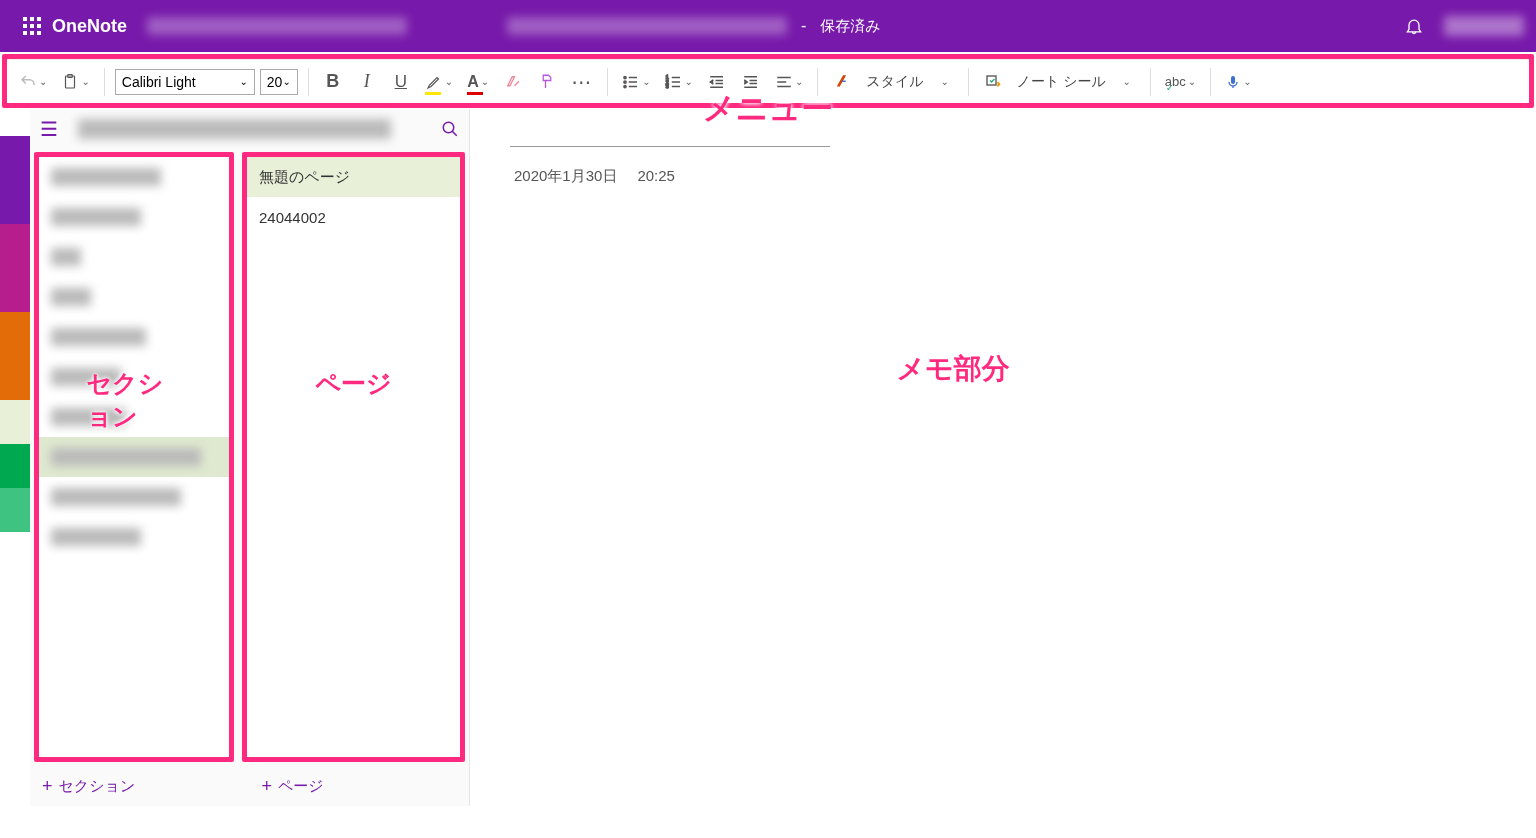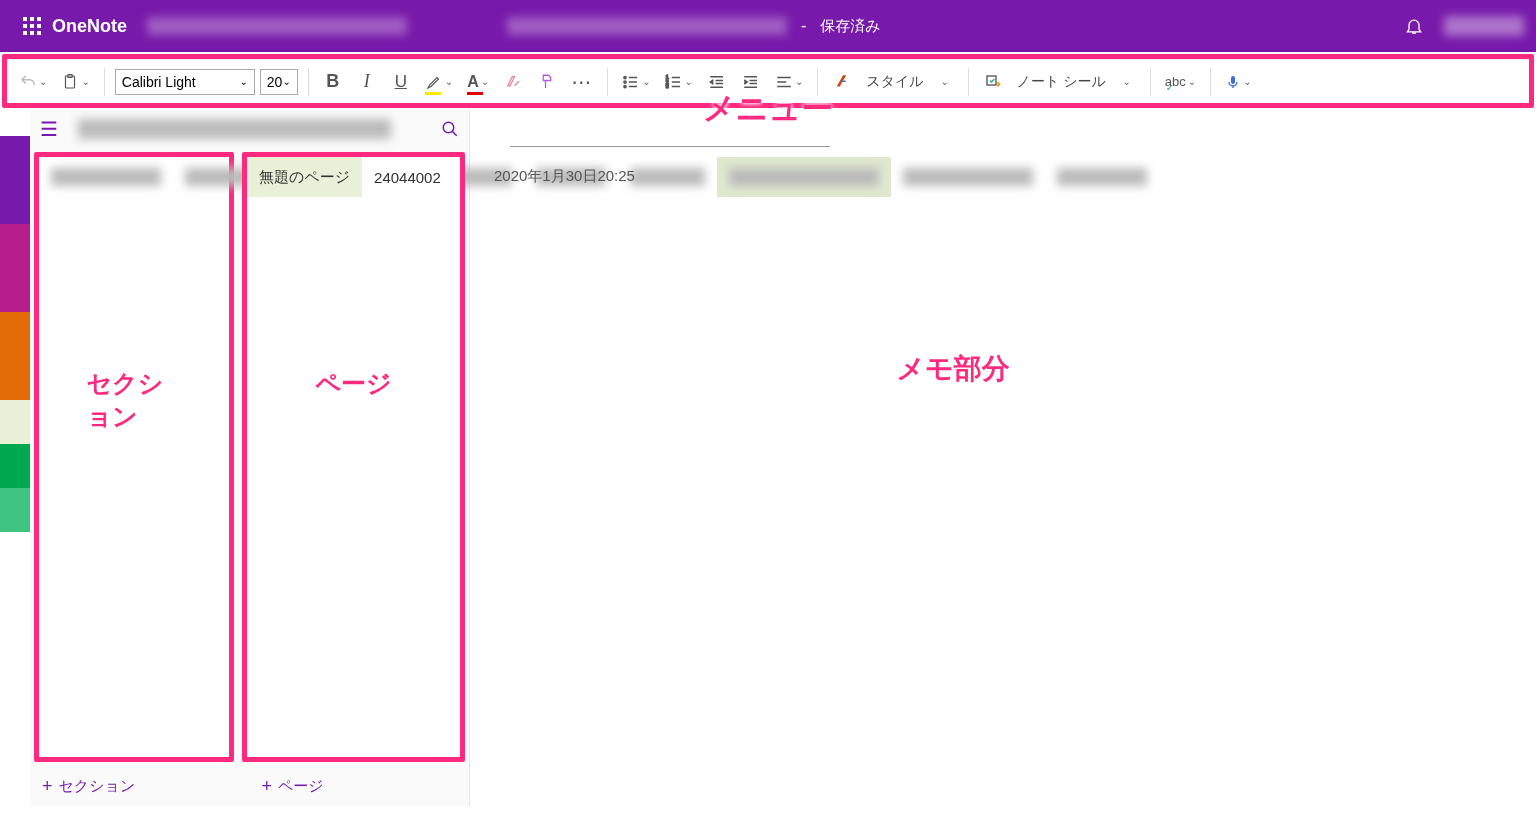--- a/index.html
+++ b/index.html
@@ -44,35 +44,35 @@
 .colorstrip .c { flex: 0 0 44px; }
 .colorstrip .c:first-child { flex: 0 0 26px; }
 
 .nav { width: 440px; display: flex; flex-direction: column; border-right: 1px solid #e5e5e5; background: #fafafa; }
 .nav-header { height: 38px; display: flex; align-items: center; padding: 0 10px; gap: 10px; }
 .nav-header .hamb { color: #7719aa; font-size: 20px; cursor: pointer; }
 .nav-header .title-blur { flex: 1; filter: blur(5px); background: #bbb; height: 20px; margin: 0 40px 0 10px; }
 .nav-header .search { color: #7719aa; font-size: 20px; cursor: pointer; }
 
 .panels { flex: 1; display: flex; gap: 8px; padding: 4px; }
-.panel { border: 5px solid #ff2a7f; border-radius: 2px; position: relative; background: #fff; display: flex; flex-direction: row; }
+.panel { border: 5px solid #ff2a7f; border-radius: 2px; position: relative; background: #fff; display: flex; flex-direction: column; }
 .panel.sections { width: 200px; }
 .panel.pages { flex: 1; }
 .panel .item { height: 40px; display: flex; align-items: center; padding: 0 12px; font-size: 15px; color: #333; cursor: pointer; }
 .panel .item.sel { background: #e8f0d8; }
 .panel .item.selhl { background: #dfe9cf; }
 .panel .sec-blur { filter: blur(5px); background: #bbb; height: 18px; display: inline-block; }
 .panel .annot { position: absolute; left: 50%; transform: translateX(-50%); top: 210px; font-size: 25px; font-weight: 800; color: #ff2a7f; text-shadow: 0 0 4px #fff,0 0 4px #fff; pointer-events: none; }
 
 .nav-footer { display: flex; height: 40px; font-size: 15px; color: #7719aa; }
 .nav-footer .add { flex: 1; display: flex; align-items: center; padding: 0 12px; cursor: pointer; }
 .nav-footer .add::before { content: "+"; margin-right: 6px; font-size: 18px; }
 
 .content { flex: 1; padding: 30px 20px; position: relative; }
-.content .date-row { margin-left: 4px; margin-top: 20px; display: flex; align-items: baseline; font-size: 15px; color: #555; }
+.content .date-row { margin-left: 24px; margin-top: 20px; display: flex; gap: 20px; align-items: baseline; font-size: 15px; color: #555; }
 .content .title-underline { width: 320px; height: 1px; background: #999; margin-left: 20px; margin-top: 6px; }
 .content .annot-memo { position: absolute; left: 40%; top: 240px; font-size: 28px; font-weight: 800; color: #ff2a7f; text-shadow: 0 0 4px #fff,0 0 4px #fff; pointer-events: none; }
 
 svg { display: block; }
 </style>
 </head>
 <body>
 
 <div class="titlebar">
   <div class="grid-icon">

